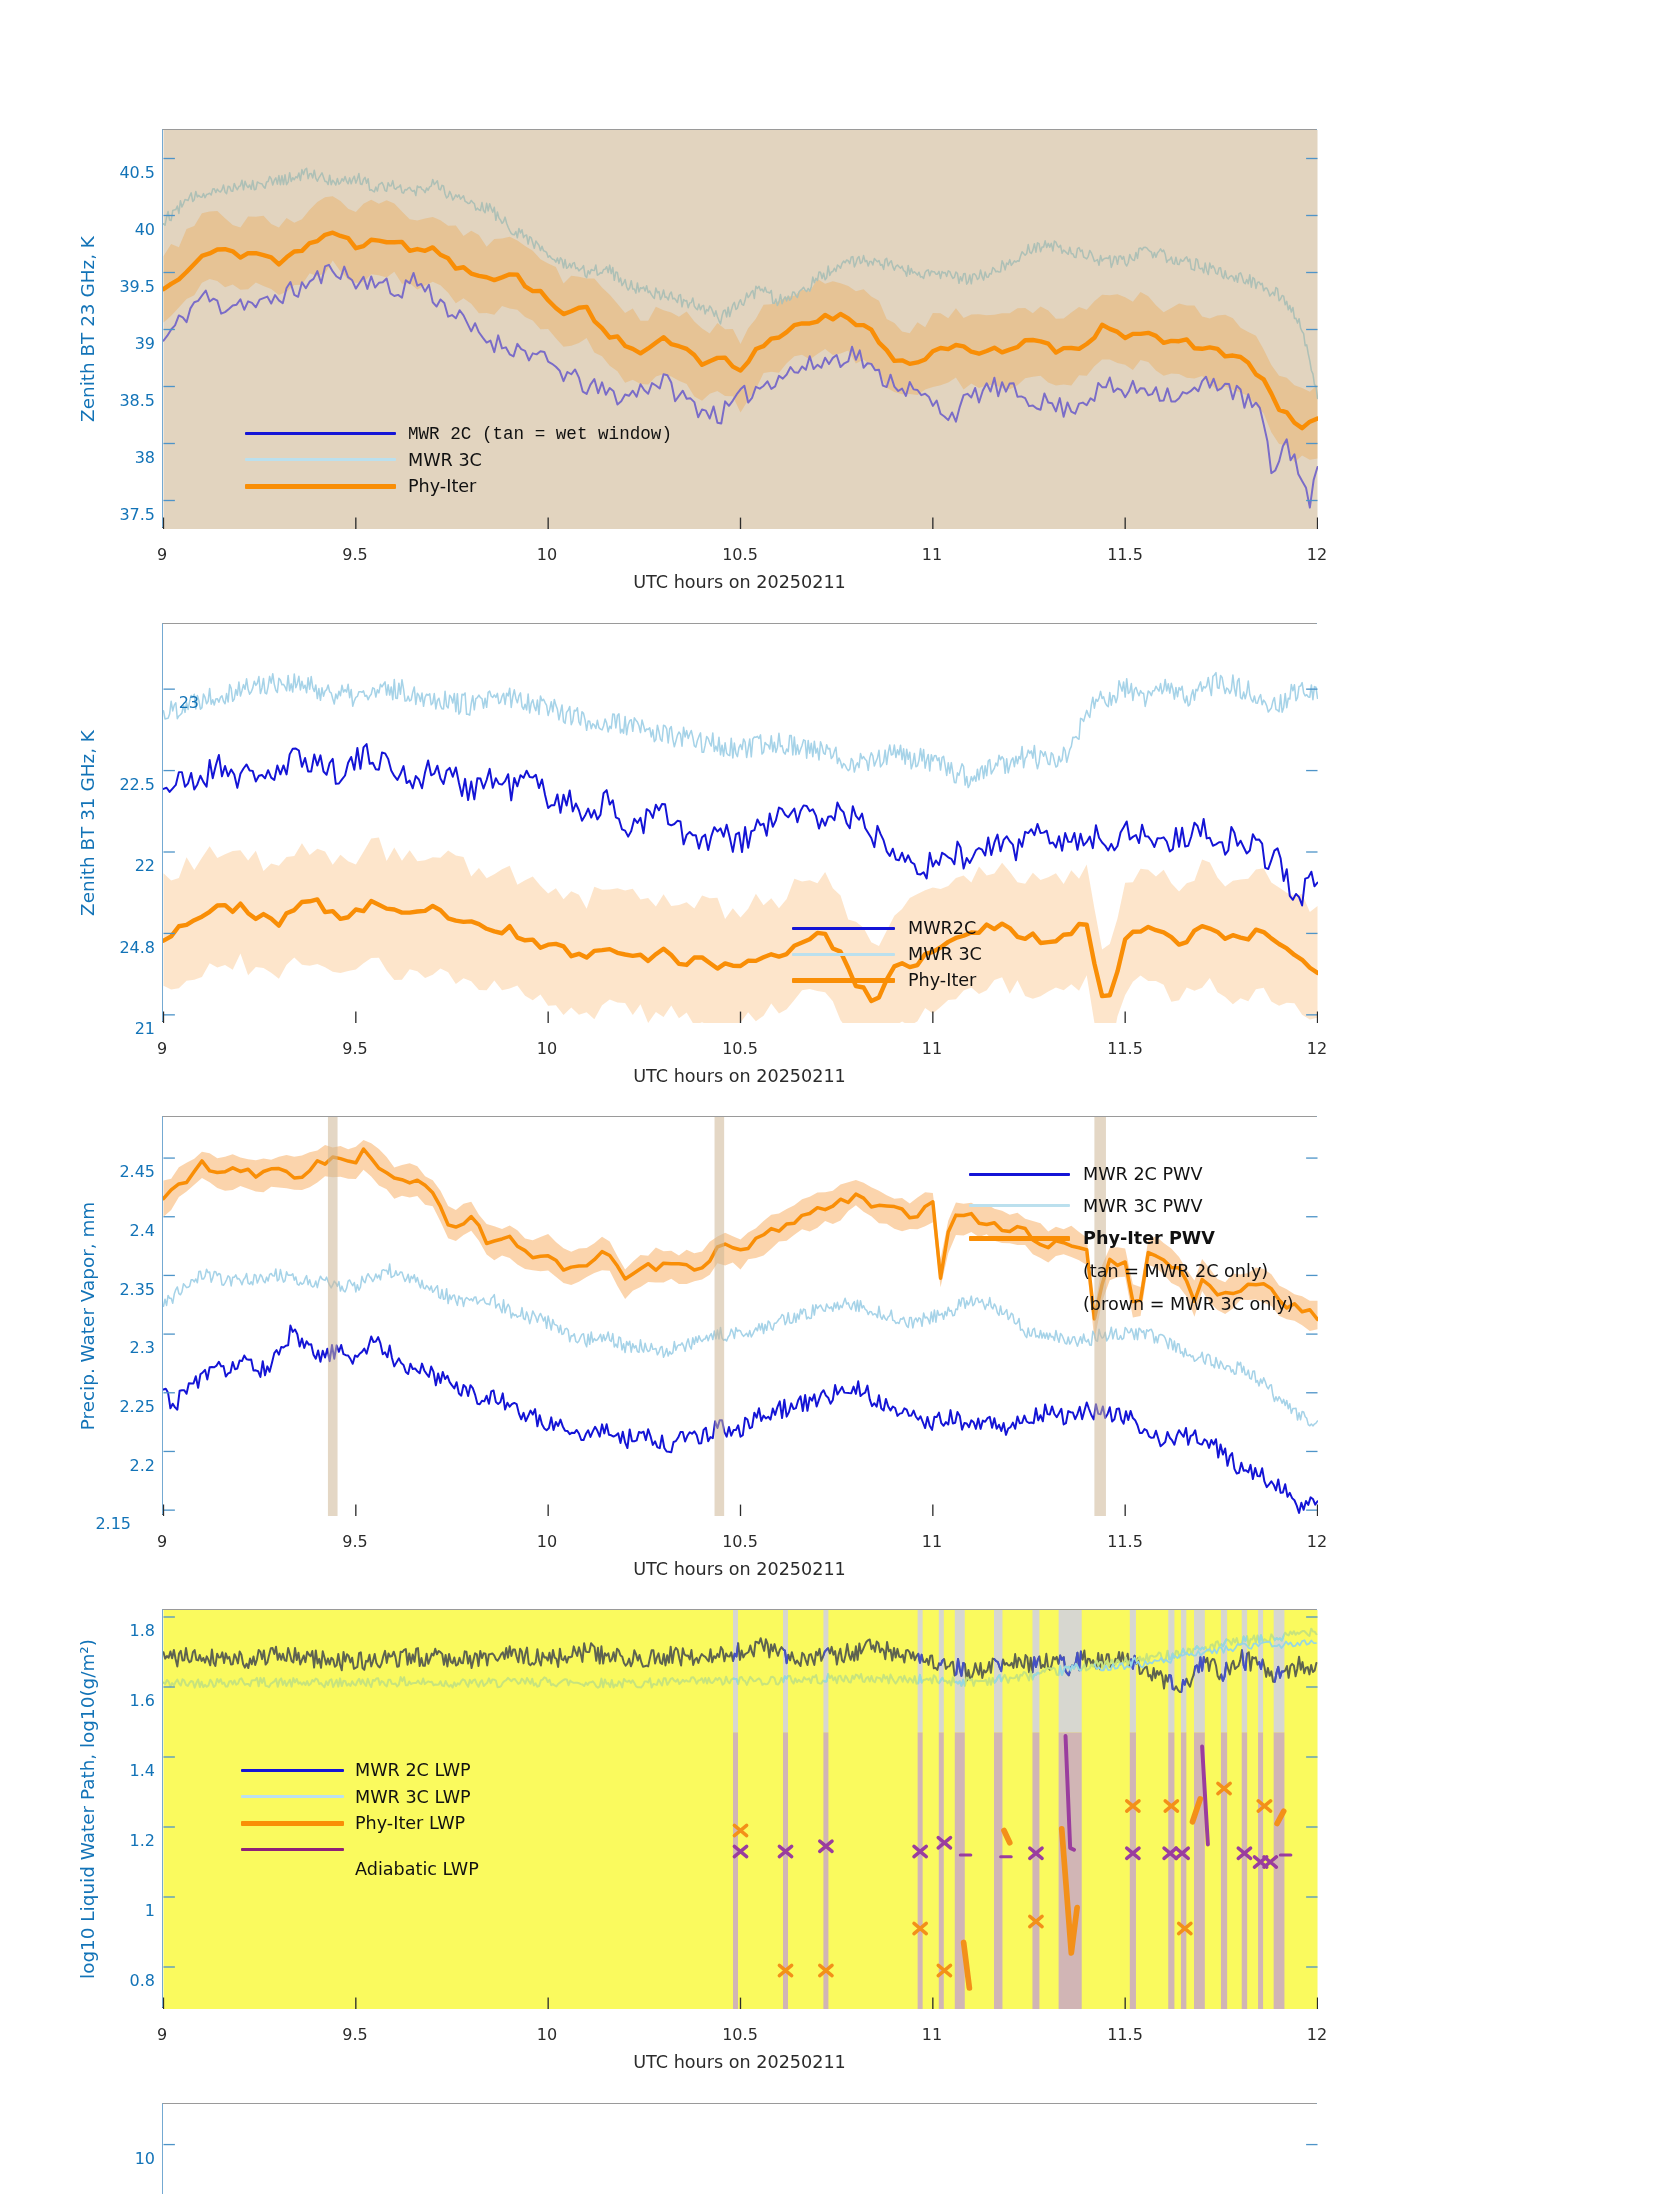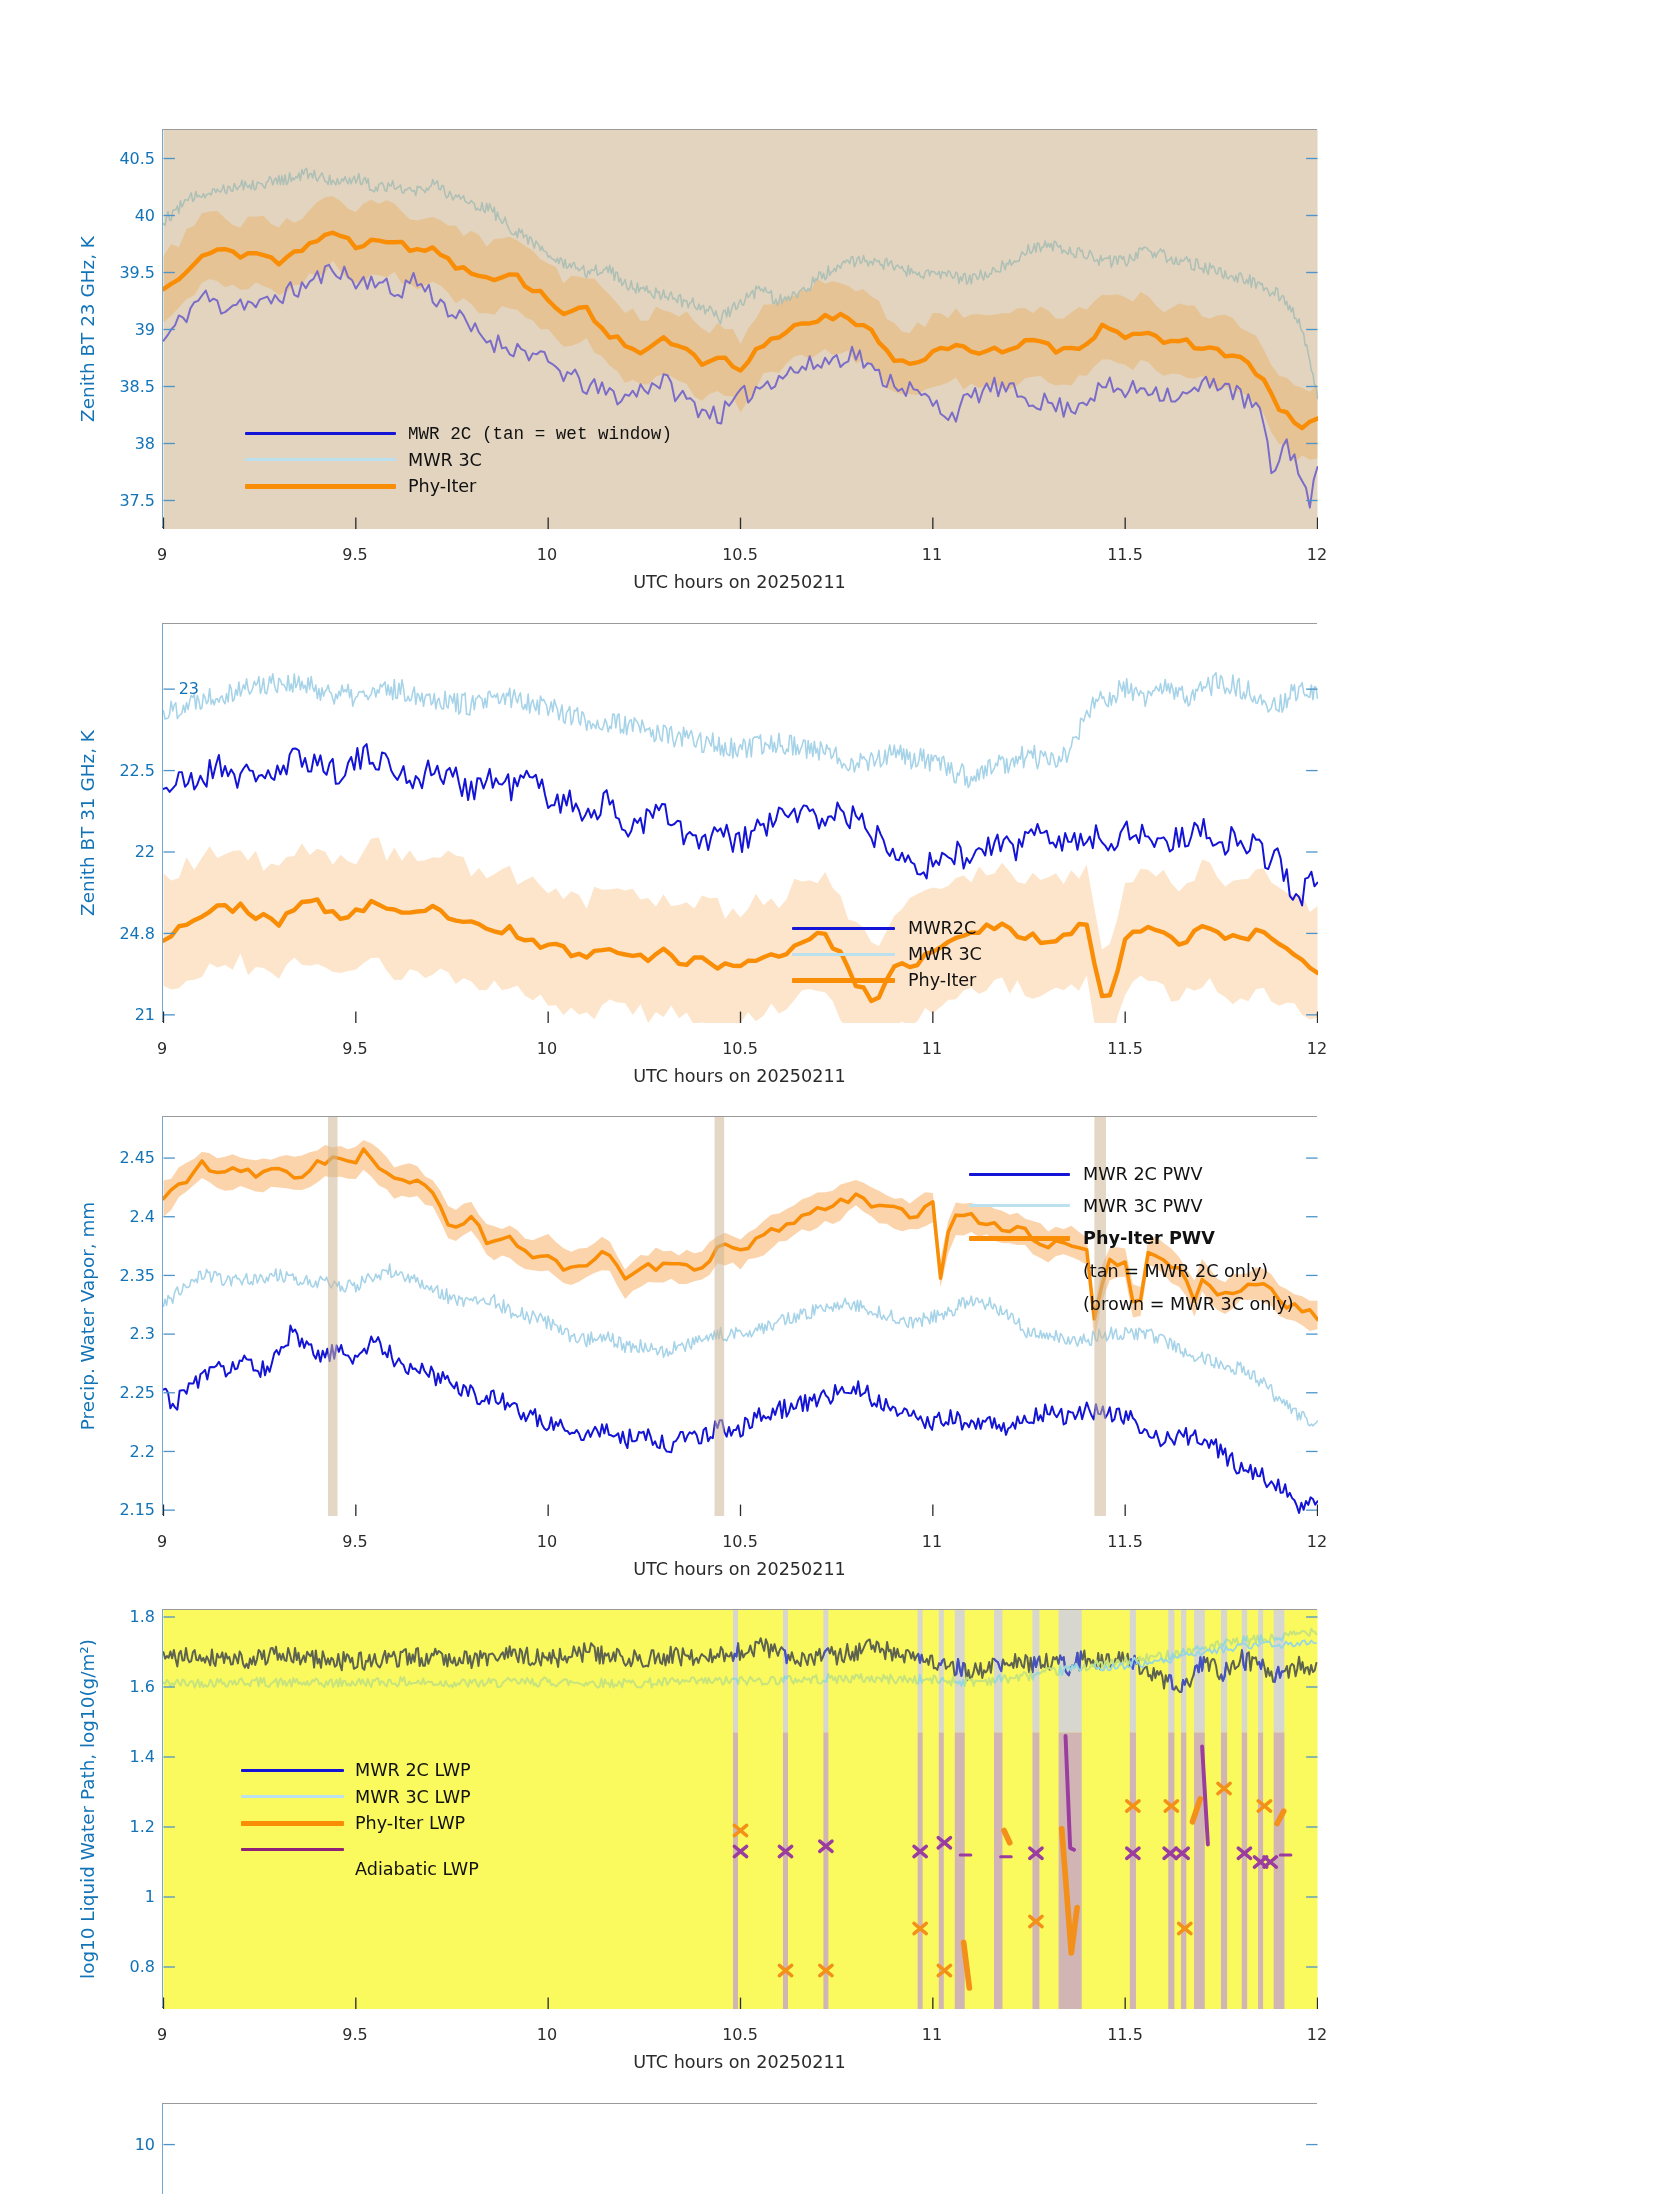--- a/index.html
+++ b/index.html
@@ -6,21 +6,21 @@
   #figure{position:relative;width:1679px;height:2633px;background:#ffffff;
           font-family:"DejaVu Sans", sans-serif;}
   .panel{position:absolute;left:162px;width:1155px;height:399px;}
   .plotbox{position:absolute;left:0;top:0;width:1155px;height:399px;
            border-top:0.9px solid #9a9a9a;border-bottom:1.8px solid #2b2b2b;
            border-left:1.8px solid #74A9D2;border-right:1.8px solid #74A9D2;box-sizing:border-box;}
   .plotbox svg{position:absolute;left:0;top:0;}
   .ylabel{position:absolute;left:-75px;top:200px;transform:translate(-50%,-50%) rotate(-90deg);
           white-space:nowrap;color:#1273B7;font-size:18.4px;}
   .xlabel{position:absolute;left:0;top:443px;width:1155px;text-align:center;color:#2b2b2b;font-size:17.6px;}
-  .ytick-label{position:absolute;color:#1273B7;font-size:16px;transform:translateY(-50%);text-align:right;white-space:nowrap;}
+  .ytick-label{position:absolute;color:#1273B7;font-size:16px;transform:translateY(-50%);text-align:right;white-space:nowrap;margin-top:14px;}
   .xtick-label{position:absolute;color:#2b2b2b;font-size:16px;transform:translateX(-50%);top:416px;white-space:nowrap;}
   .legend-swatch{position:absolute;border-radius:0.9px;}
   .legend-label{position:absolute;transform:translateY(-50%);color:#111;font-size:17.6px;white-space:nowrap;line-height:1.15;}
 </style>
 </head>
 <body>
 
 <div id="figure">
   <div class="panel" id="panel-0" style="top: 129px;">
     <div class="ylabel">Zenith BT 23 GHz, K</div>
@@ -153,21 +153,21 @@
           <line x1="0" y1="884" x2="0" y2="910" stroke="#2b2b2b" stroke-width="3"></line>
           <line x1="438.66666666666663" y1="884" x2="438.66666666666663" y2="910" stroke="#2b2b2b" stroke-width="3"></line>
           <line x1="877.3333333333333" y1="884" x2="877.3333333333333" y2="910" stroke="#2b2b2b" stroke-width="3"></line>
           <line x1="1316" y1="884" x2="1316" y2="910" stroke="#2b2b2b" stroke-width="3"></line>
           <line x1="1754.6666666666665" y1="884" x2="1754.6666666666665" y2="910" stroke="#2b2b2b" stroke-width="3"></line>
           <line x1="2193.3333333333335" y1="884" x2="2193.3333333333335" y2="910" stroke="#2b2b2b" stroke-width="3"></line>
           <line x1="2632" y1="884" x2="2632" y2="910" stroke="#2b2b2b" stroke-width="3"></line>
         </svg>
       </div>
     <div class="xlabel">UTC hours on 20250211</div>
-  <div class="ytick-label" style="right: 1162px; top: 393px;">2.15</div>
+  <div class="ytick-label" style="right: 1186px; top: 393px;">2.15</div>
       <div class="ytick-label" style="right: 1162px; top: 335px;">2.2</div>
       <div class="ytick-label" style="right: 1162px; top: 276px;">2.25</div>
       <div class="ytick-label" style="right: 1162px; top: 217px;">2.3</div>
       <div class="ytick-label" style="right: 1162px; top: 159px;">2.35</div>
       <div class="ytick-label" style="right: 1162px; top: 100px;">2.4</div>
       <div class="ytick-label" style="right: 1162px; top: 41px;">2.45</div>
       <div class="xtick-label" style="left: 0px;">9</div>
       <div class="xtick-label" style="left: 193px;">9.5</div>
       <div class="xtick-label" style="left: 385px;">10</div>
       <div class="xtick-label" style="left: 578px;">10.5</div>

